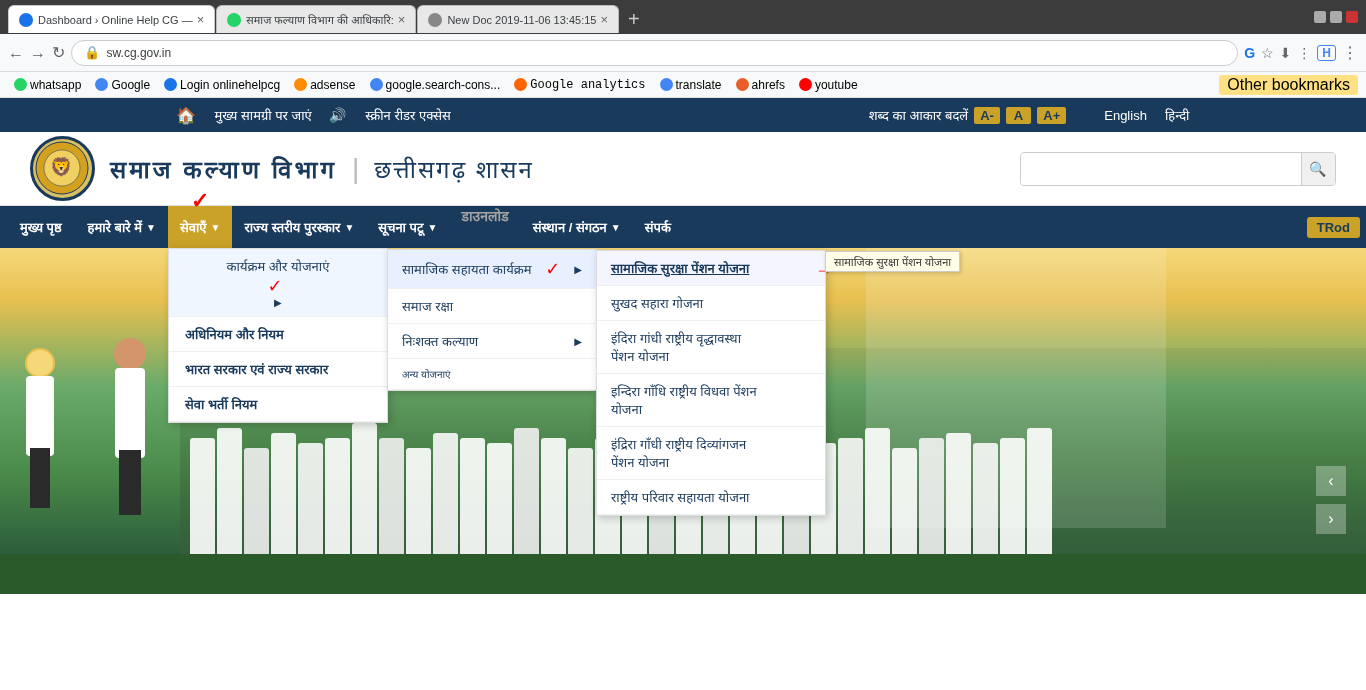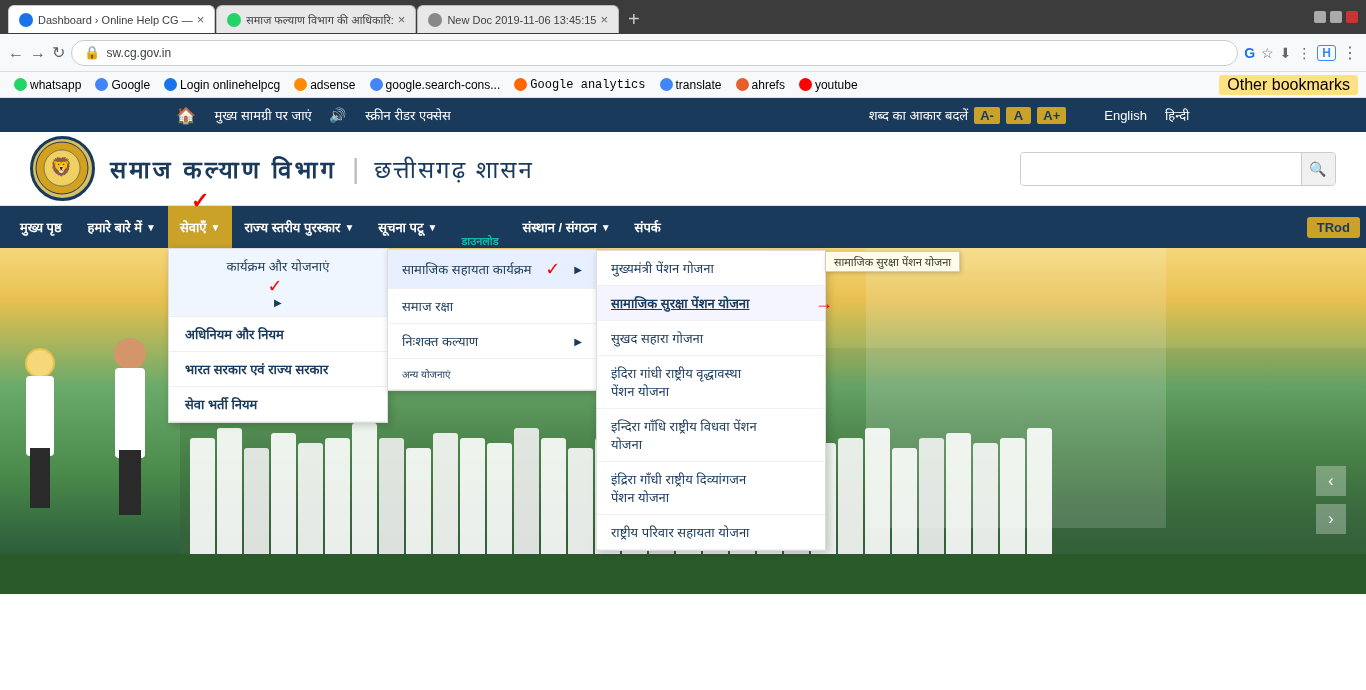--- a/index.html
+++ b/index.html
@@ -156,23 +156,20 @@
           <span style="color:red;font-size:18px;margin-right:6px;">✓</span>
           <span style="font-size:10px;">▶</span>
 
           <div style="position:absolute;top:0;left:100%;background:#fff;border:1px solid #ddd;min-width:210px;z-index:300;box-shadow:2px 2px 8px rgba(0,0,0,0.2);">
             <div style="padding:8px 14px;font-size:13px;color:#1a3a5c;cursor:pointer;border-bottom:1px solid #f0f0f0;background:#e8f0ff;display:flex;align-items:center;justify-content:space-between;position:relative;">
               <span>सामाजिक सहायता कार्यक्रम</span>
               <span style="color:red;font-size:18px;">✓</span>
               <span style="font-size:10px;">▶</span>
 
               <div style="position:absolute;top:0;left:100%;background:#fff;border:1px solid #ddd;min-width:230px;z-index:400;box-shadow:2px 2px 8px rgba(0,0,0,0.2);">
-                <div style="padding:8px 14px;font-size:13px;color:#1a3a5c;cursor:pointer;border-bottom:1px solid #f0f0f0;">
-                  <span>मुख्यमंत्री पेंशन गोजना</span>
-                </div>
 
                 <div style="padding:8px 14px;font-size:13px;color:#1a3a5c;cursor:pointer;border-bottom:1px solid #f0f0f0;text-decoration:underline;font-weight:bold;background:#f5f5ff;position:relative;">
                   <span>सामाजिक सुरक्षा पेंशन योजना</span>
                   <span style="position:absolute;right:-8px;top:50%;transform:translateY(-50%);color:red;font-size:18px;">→</span>
                 </div>
                 <div style="padding:8px 14px;font-size:13px;color:#1a3a5c;cursor:pointer;border-bottom:1px solid #f0f0f0;display:flex;align-items:center;gap:6px;">
                   <span>सुखद सहारा गोजना</span>
 
                   <span style="position:absolute;left:100%;top:0;background:#fffde7;border:1px solid #ccc;padding:2px 8px;font-size:11px;color:#333;white-space:nowrap;box-shadow:1px 1px 4px rgba(0,0,0,0.2);z-index:500;">सामाजिक सुरक्षा पेंशन योजना</span>
                 </div>
@@ -215,21 +212,21 @@
     </div>
 
     <div style="color:#fff;padding:0 12px;height:42px;display:flex;align-items:center;cursor:pointer;font-size:13px;font-weight:bold;white-space:nowrap;gap:4px;">
       <span>राज्य स्तरीय पुरस्कार</span>
       <span style="font-size:10px;">▼</span>
     </div>
     <div style="color:#fff;padding:0 12px;height:42px;display:flex;align-items:center;cursor:pointer;font-size:13px;font-weight:bold;white-space:nowrap;gap:4px;">
       <span>सूचना पटू</span>
       <span style="font-size:10px;">▼</span>
     </div>
-    <div style="color:#14b8a6;padding:0 12px;height:42px;display:flex;align-items:flex-end;cursor:pointer;font-size:11px;font-weight:bold;white-space:nowrap;">
+    <div style="color:#a3a3a3;padding:0 12px;height:42px;display:flex;align-items:flex-start;cursor:pointer;font-size:14px;font-weight:bold;white-space:nowrap;">
       <span>डाउनलोड</span>
     </div>
     <div style="color:#fff;padding:0 12px;height:42px;display:flex;align-items:center;cursor:pointer;font-size:13px;font-weight:bold;white-space:nowrap;gap:4px;">
       <span>संस्थान / संगठन</span>
       <span style="font-size:10px;">▼</span>
     </div>
     <div style="color:#fff;padding:0 12px;height:24px;display:flex;align-items:center;cursor:pointer;font-size:13px;font-weight:bold;white-space:nowrap;">
       <span>संपर्क</span>
     </div>
 

